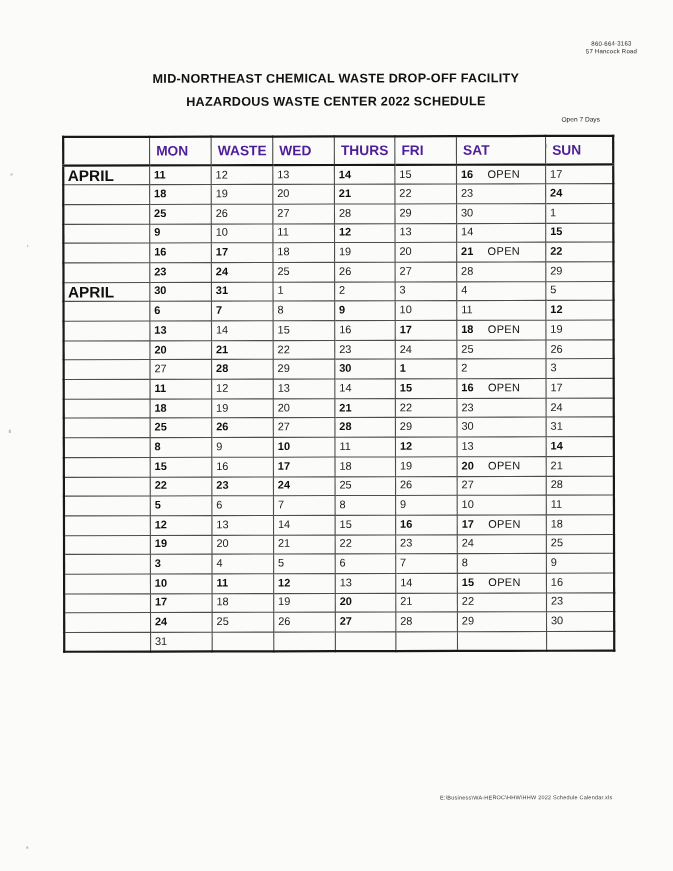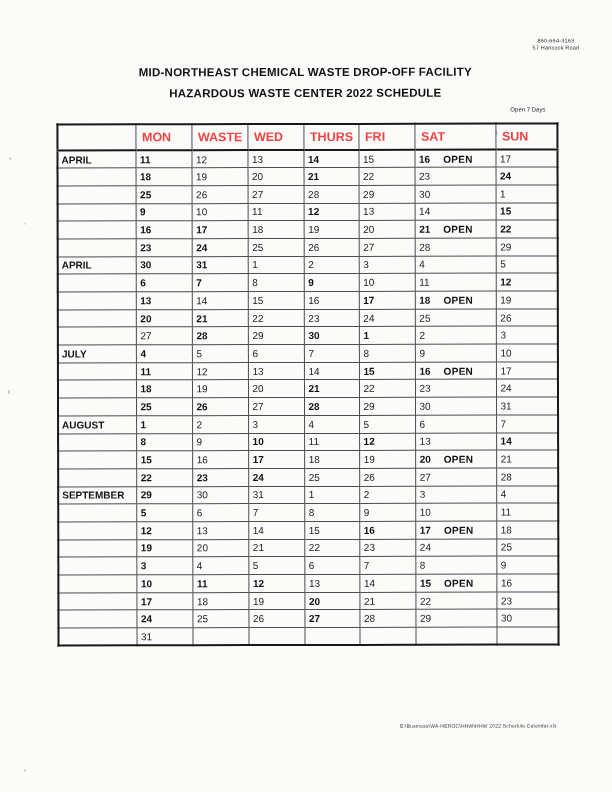--- a/index.html
+++ b/index.html
@@ -50,27 +50,27 @@
     text-align:left;
     vertical-align:middle;
     white-space:nowrap;
     color:#1c1c1c;
   }
   table.schedule thead tr{height:26px;}
   table.schedule thead th{
     font-size:12.5px;font-weight:bold;
     padding-left:6px;
     border-bottom:2px solid #181818;
-    color:#ef4444;
+    color:#4c1d95;
   }
   table.schedule tbody tr{height:17.7px;}
   table.schedule tbody td{font-size:10px;font-weight:400;}
-  table.schedule td.month{font-size:10px;font-weight:bold;color:#111;padding-left:3px;}
+  table.schedule td.month{font-size:14px;font-weight:bold;color:#111;padding-left:3px;}
   table.schedule td.b{font-weight:bold;color:#0e0e0e;}
-  .open-tag{font-weight:bold;margin-left:13px;letter-spacing:.3px;margin-top:32px;}
+  .open-tag{font-weight:normal;margin-left:13px;letter-spacing:.3px;margin-top:32px;}
   
   .footer-path{
     position:absolute;top:723px;right:56px;
     font-size:5px;color:#3c3c3c;letter-spacing:.2px;
   }
   
   .speck{position:absolute;background:#6a6a6a;opacity:.38;}
 </style>
 </head>
 <body>
@@ -217,30 +217,20 @@
           <td class="month"></td>
           <td><span>27</span></td>
           <td class="b"><span>28</span></td>
           <td><span>29</span></td>
           <td class="b"><span>30</span></td>
           <td class="b"><span>1</span></td>
           <td><span>2</span></td>
           <td><span>3</span></td>
         </tr>
         <tr>
-          <td class="month">JULY</td>
-          <td class="b"><span>4</span></td>
-          <td><span>5</span></td>
-          <td><span>6</span></td>
-          <td><span>7</span></td>
-          <td><span>8</span></td>
-          <td><span>9</span></td>
-          <td><span>10</span></td>
-        </tr>
-        <tr>
           <td class="month"></td>
           <td class="b"><span>11</span></td>
           <td><span>12</span></td>
           <td><span>13</span></td>
           <td><span>14</span></td>
           <td class="b"><span>15</span></td>
           <td class="b"><span>16</span><span class="open-tag">OPEN</span></td>
           <td><span>17</span></td>
         </tr>
         <tr>
@@ -255,30 +245,20 @@
         </tr>
         <tr>
           <td class="month"></td>
           <td class="b"><span>25</span></td>
           <td class="b"><span>26</span></td>
           <td><span>27</span></td>
           <td class="b"><span>28</span></td>
           <td><span>29</span></td>
           <td><span>30</span></td>
           <td><span>31</span></td>
-        </tr>
-        <tr>
-          <td class="month">AUGUST</td>
-          <td class="b"><span>1</span></td>
-          <td><span>2</span></td>
-          <td><span>3</span></td>
-          <td><span>4</span></td>
-          <td><span>5</span></td>
-          <td><span>6</span></td>
-          <td><span>7</span></td>
         </tr>
         <tr>
           <td class="month"></td>
           <td class="b"><span>8</span></td>
           <td><span>9</span></td>
           <td class="b"><span>10</span></td>
           <td><span>11</span></td>
           <td class="b"><span>12</span></td>
           <td><span>13</span></td>
           <td class="b"><span>14</span></td>
@@ -295,30 +275,20 @@
         </tr>
         <tr>
           <td class="month"></td>
           <td class="b"><span>22</span></td>
           <td class="b"><span>23</span></td>
           <td class="b"><span>24</span></td>
           <td><span>25</span></td>
           <td><span>26</span></td>
           <td><span>27</span></td>
           <td><span>28</span></td>
-        </tr>
-        <tr>
-          <td class="month">SEPTEMBER</td>
-          <td class="b"><span>29</span></td>
-          <td><span>30</span></td>
-          <td><span>31</span></td>
-          <td><span>1</span></td>
-          <td><span>2</span></td>
-          <td><span>3</span></td>
-          <td><span>4</span></td>
         </tr>
         <tr>
           <td class="month"></td>
           <td class="b"><span>5</span></td>
           <td><span>6</span></td>
           <td><span>7</span></td>
           <td><span>8</span></td>
           <td><span>9</span></td>
           <td><span>10</span></td>
           <td><span>11</span></td>

